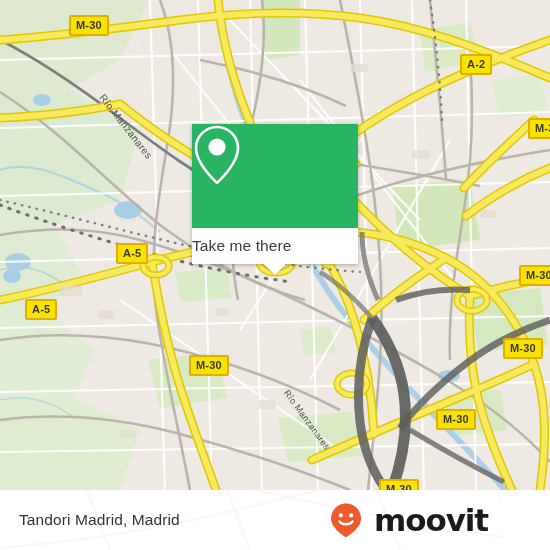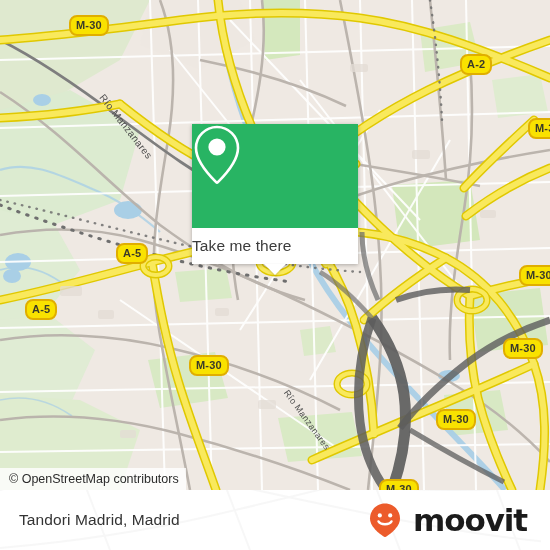--- a/index.html
+++ b/index.html
@@ -32,21 +32,21 @@
     position: absolute;
     left: 0; top: 0;
     display: block;
   }
 
   
   .shield {
     position: absolute;
     background: #f9e200;
     border: 2px solid #e0ae00;
-    border-radius: 8px;
+    border-radius: 2px;
     color: #3a3a2a;
     font-family: "Liberation Sans", sans-serif;
     font-weight: bold;
     font-size: 11px;
     line-height: 14px;
     padding: 1px 5px 2px 5px;
     letter-spacing: 0.2px;
     white-space: nowrap;
     box-sizing: border-box;
   }
@@ -123,21 +123,20 @@
 
   
   #footer {
     position: absolute;
     left: 0;
     top: 490px;
     width: 502px;
     height: 60px;
     background: #ffffff;
     overflow: hidden;
-    padding-left: 39px;
   }
   #footer-watermark {
     position: absolute;
     left: 0; top: -70px;
     width: 550px;
     height: 130px;
     opacity: 0.055;
   }
   #footer-title {
     position: absolute;
@@ -367,21 +366,20 @@
           <path d="M25 3 C13.4 3 4 12.4 4 24 C4 37.5 19.5 53.6 24.1 58.2 C24.6 58.7 25.4 58.7 25.9 58.2 C30.5 53.6 46 37.5 46 24 C46 12.4 36.6 3 25 3 Z" fill="none" stroke="#ffffff" stroke-width="2.6"></path>
           <circle cx="25" cy="23" r="8.6" fill="#ffffff"></circle>
         </svg>
       </div>
       <div id="callout-bottom">
         <span id="callout-label">Take me there</span>
       </div>
       <div id="callout-tail"></div>
     </div>
 
-    <div id="attribution">© OpenStreetMap contributors</div>
   </div>
 
   <div id="footer">
 
     <svg id="footer-watermark" viewBox="0 0 550 130">
       <g stroke="#777777" stroke-width="2" fill="none">
         <path d="M0,70 C80,50 160,44 240,52 C320,60 400,78 550,66"></path>
         <path d="M60,0 L110,130"></path>
         <path d="M200,0 L250,130"></path>
         <path d="M350,0 L400,130"></path>

